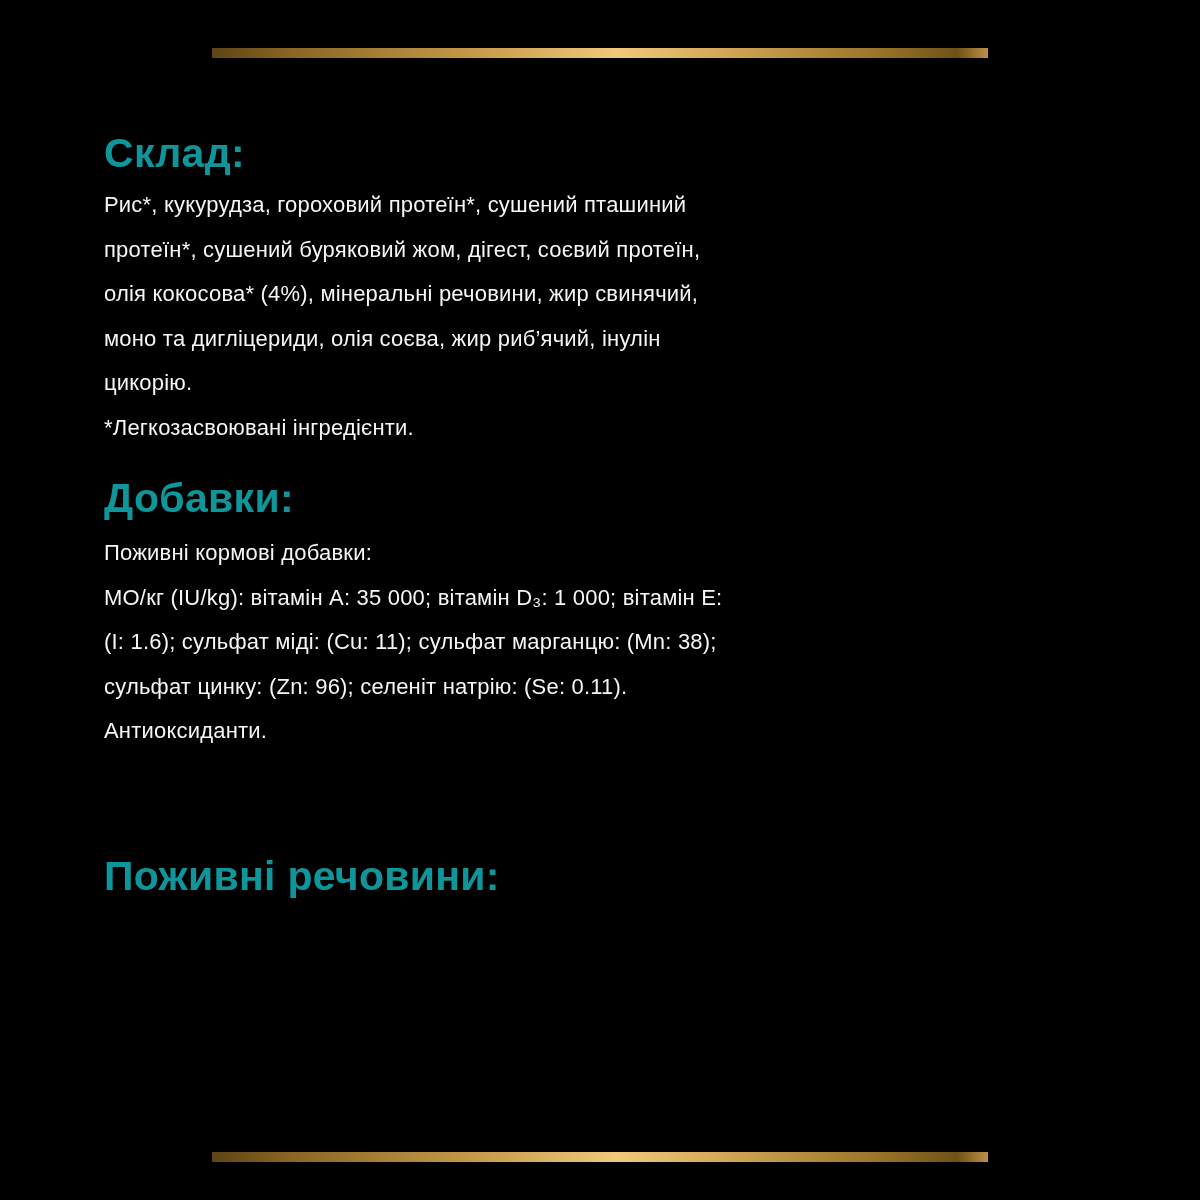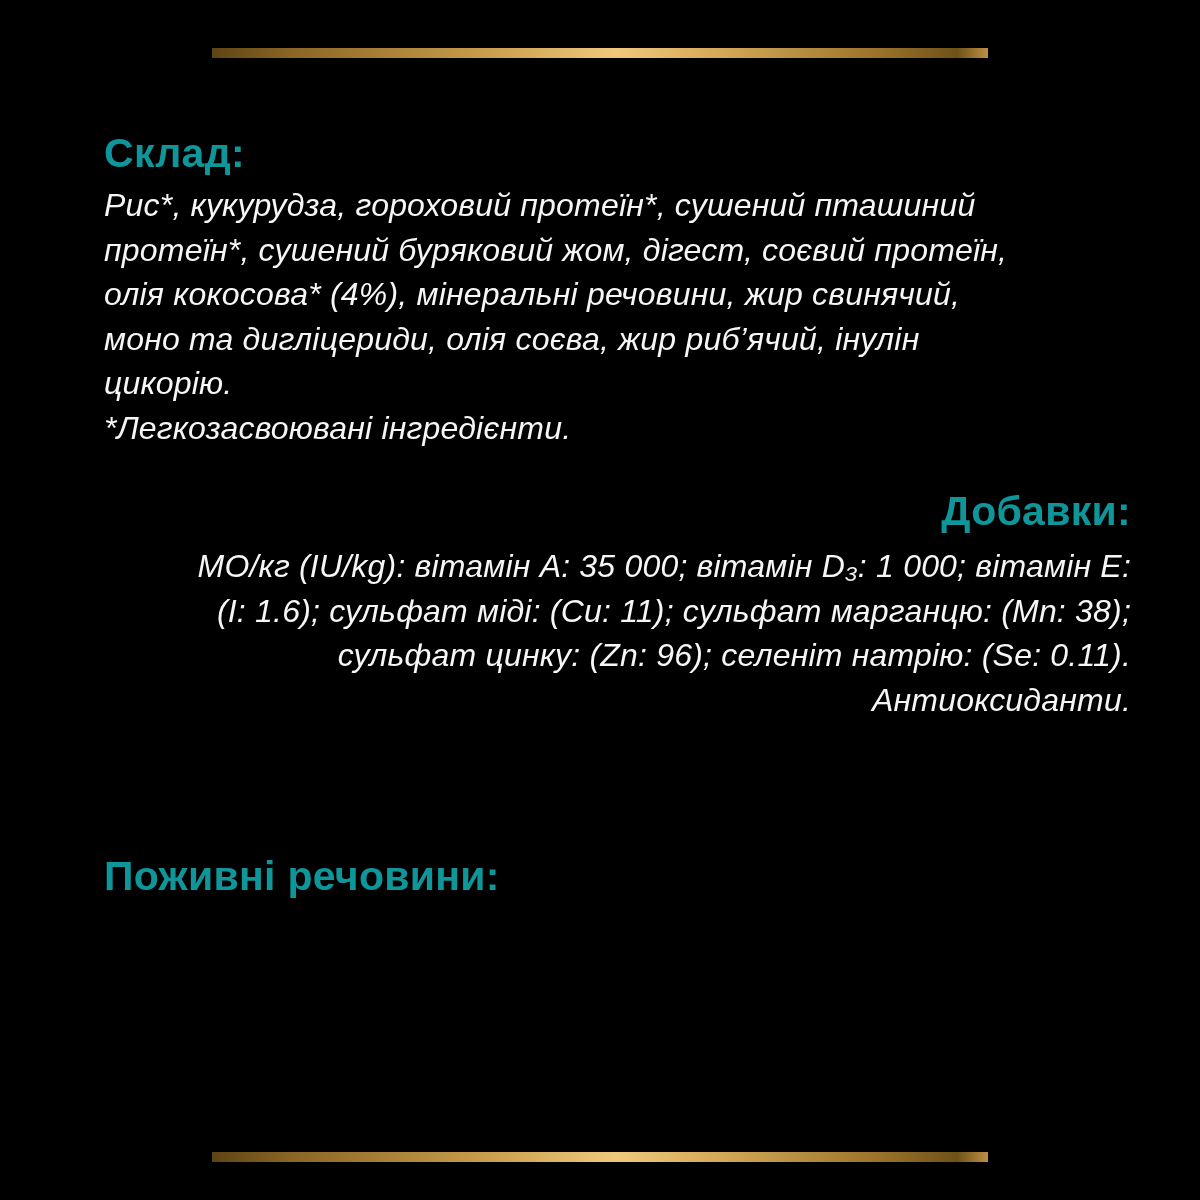--- a/index.html
+++ b/index.html
@@ -31,43 +31,42 @@
   }
   .gold-bar.top{ top:48px; }
   .gold-bar.bottom{ top:1152px; }
 
   .section{
     position:absolute;
     left:104px;
     right:96px;
   }
   .section:nth-of-type(1){ top:133px; }
-  .section:nth-of-type(2){ top:491px;text-align:right; }
+  .section:nth-of-type(2){ top:478px; }
   .section:nth-of-type(3){ top:856px; }
 
   .section-heading{
     color:var(--accent);
     font-size:41px;
     line-height:41px;
     font-weight:700;
     letter-spacing:0.3px;
     white-space:nowrap;
   }
   .section:nth-of-type(1) .section-heading{ margin-bottom:9px; }
   .section:nth-of-type(2) .section-heading{ margin-bottom:12px; }
   .section:nth-of-type(3) .section-heading{ margin-bottom:12px; }
 
   .section-line{
     color:var(--text);
-    font-size:32px;
+    font-size:22px;
     line-height:44.5px;
     font-weight:400;
     letter-spacing:0.2px;
     white-space:nowrap;
-    font-style:italic;
   }
 </style>
 </head>
 <body>
 
 <div class="canvas">
   <div class="gold-bar top"></div>
   <div id="sections">
       <div class="section">
         <div class="section-heading">Склад:</div>
@@ -76,20 +75,21 @@
           <div class="section-line">протеїн*, сушений буряковий жом, дігест, соєвий протеїн,</div>
           <div class="section-line">олія кокосова* (4%), мінеральні речовини, жир свинячий,</div>
           <div class="section-line">моно та дигліцериди, олія соєва, жир риб’ячий, інулін</div>
           <div class="section-line">цикорію.</div>
           <div class="section-line">*Легкозасвоювані інгредієнти.</div>
         </div>
       </div>
       <div class="section">
         <div class="section-heading">Добавки:</div>
         <div>
+          <div class="section-line">Поживні кормові добавки:</div>
           <div class="section-line">МО/кг (IU/kg): вітамін A: 35 000; вітамін D₃: 1 000; вітамін E:</div>
           <div class="section-line">(I: 1.6); сульфат міді: (Cu: 11); сульфат марганцю: (Mn: 38);</div>
           <div class="section-line">сульфат цинку: (Zn: 96); селеніт натрію: (Se: 0.11).</div>
           <div class="section-line">Антиоксиданти.</div>
         </div>
       </div>
       <div class="section">
         <div class="section-heading">Поживні речовини:</div>
       </div>
     </div>

